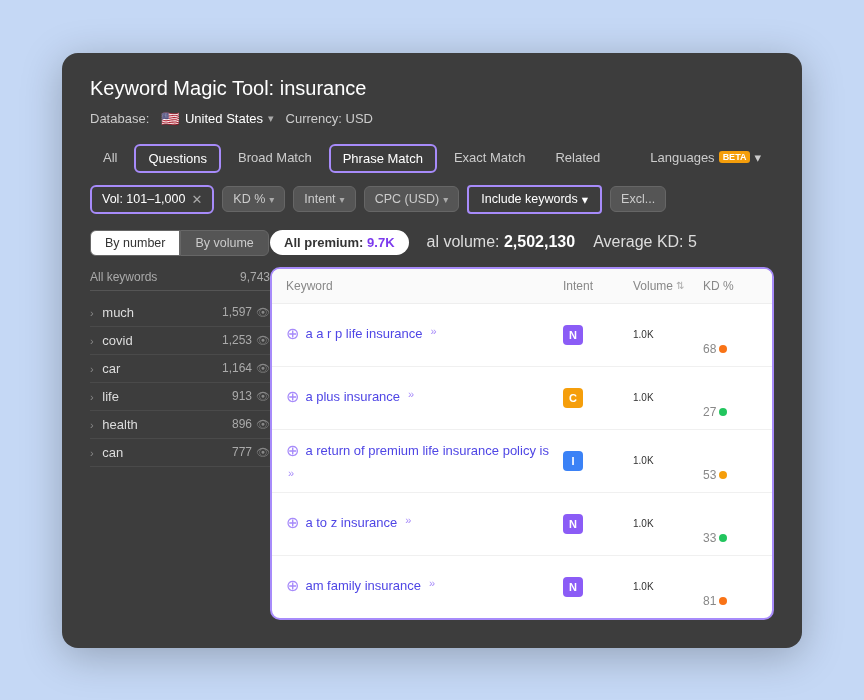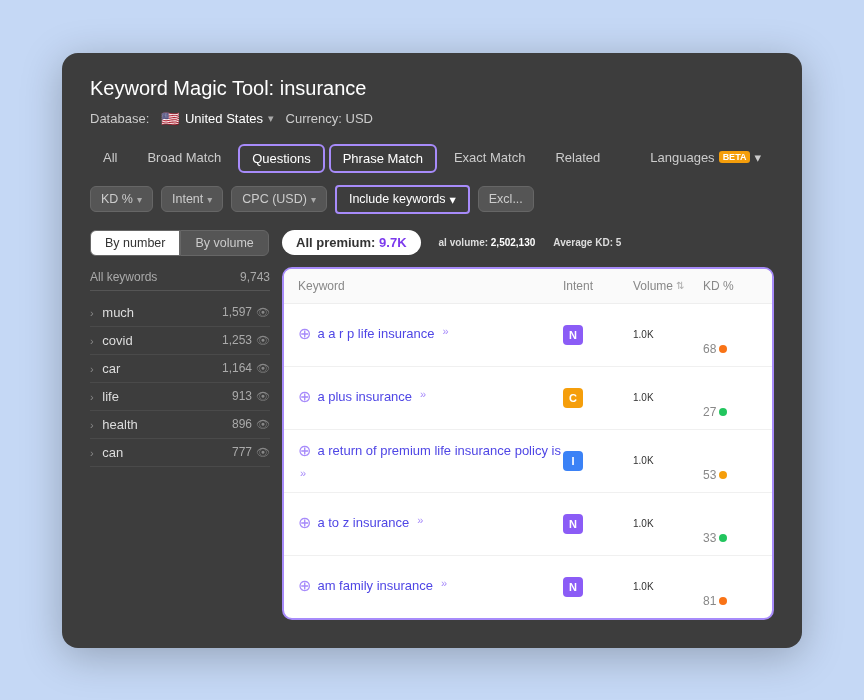--- a/index.html
+++ b/index.html
@@ -152,21 +152,20 @@
       padding: 5px 12px;
       border-radius: 4px;
       font-size: 12.5px;
       color: #fff;
       background: transparent;
       border: 2px solid #a78bfa;
       cursor: pointer;
     }
     .content-area {
       display: flex;
-      gap: 12px;
     }
     
     .left-panel {
       width: 180px;
       flex-shrink: 0;
     }
     .view-toggle {
       display: flex;
       gap: 0;
       margin-bottom: 14px;
@@ -235,21 +234,21 @@
       color: #333;
       font-size: 13px;
       font-weight: 600;
       padding: 5px 14px;
       border-radius: 20px;
     }
     .all-keywords-badge .count-highlight {
       color: #7c3aed;
       font-weight: 700;
     }
-    .summary-row .total-vol { color: #ddd; font-size: 10px; font-weight: bold; }
+    .summary-row .total-vol { color: #ddd; font-size: 16px; }
     .summary-row .total-vol strong { color: #fff; }
     
     .table-wrapper {
       background: #fff;
       border-radius: 10px;
       overflow: hidden;
       border: 2px solid #a78bfa;
     }
     .table-header {
       display: grid;
@@ -352,33 +351,37 @@
       <span class="db-selector">
         <span class="flag">🇺🇸</span>
         <span>United States</span>
         <span class="chevron">▾</span>
       </span>
       <span>Currency: USD</span>
     </div>
 
     <div class="tab-row">
       <div class="tab">All</div>
+      <div class="tab active-outline">Questions</div>
       <div class="tab">Broad Match</div>
-      <div class="tab active-outline">Questions</div>
       <div class="tab active-solid">Phrase Match</div>
       <div class="tab">Exact Match</div>
       <div class="tab">Related</div>
       <div class="tab-languages">
         <span>Languages</span>
         <span class="beta-badge">beta</span>
         <span class="chevron">▾</span>
       </div>
     </div>
 
     <div class="filter-row">
+      <div class="filter-chip">
+        <span>Vol: 101–1,000</span>
+        <span class="x-btn">✕</span>
+      </div>
       <div class="filter-dropdown">
         <span>KD %</span>
         <span class="chevron">▾</span>
       </div>
       <div class="filter-dropdown">
         <span>Intent</span>
         <span class="chevron">▾</span>
       </div>
       <div class="filter-dropdown">
         <span>CPC (USD)</span>

